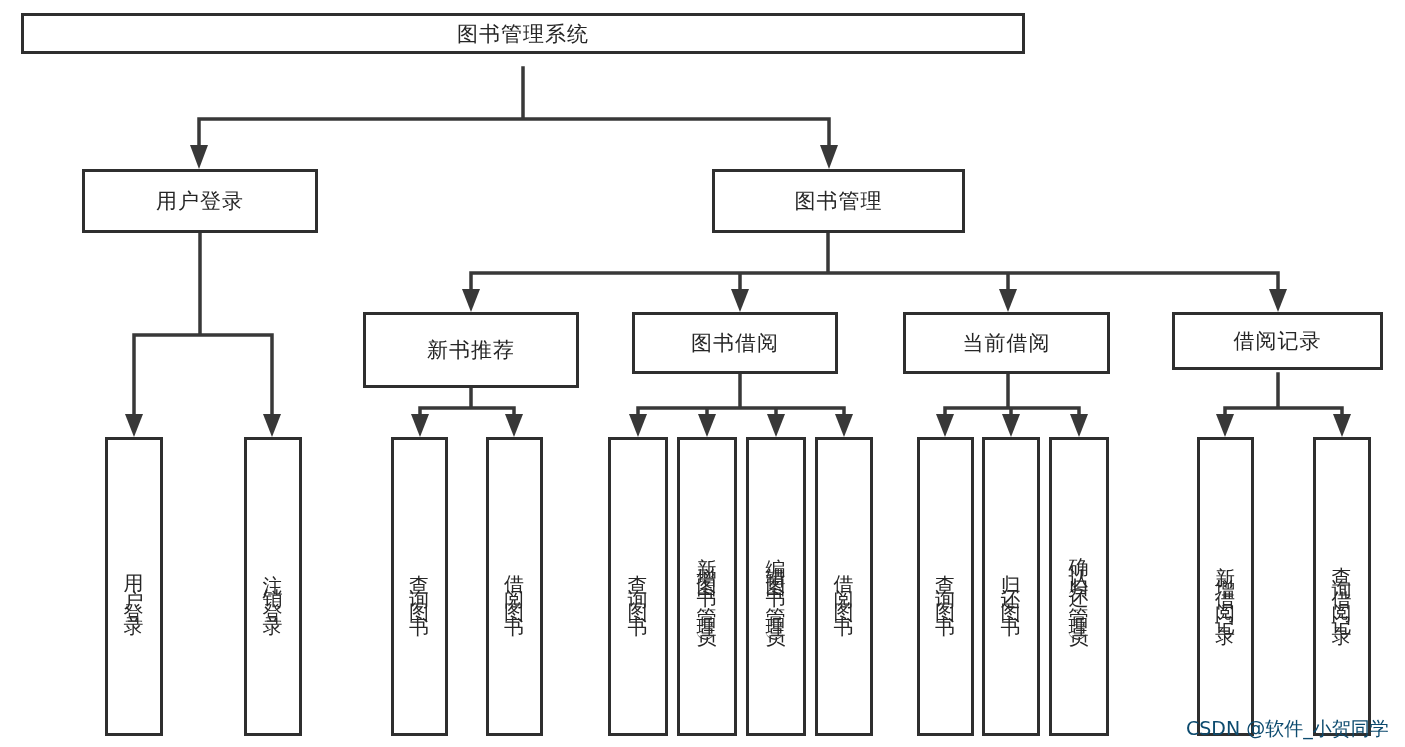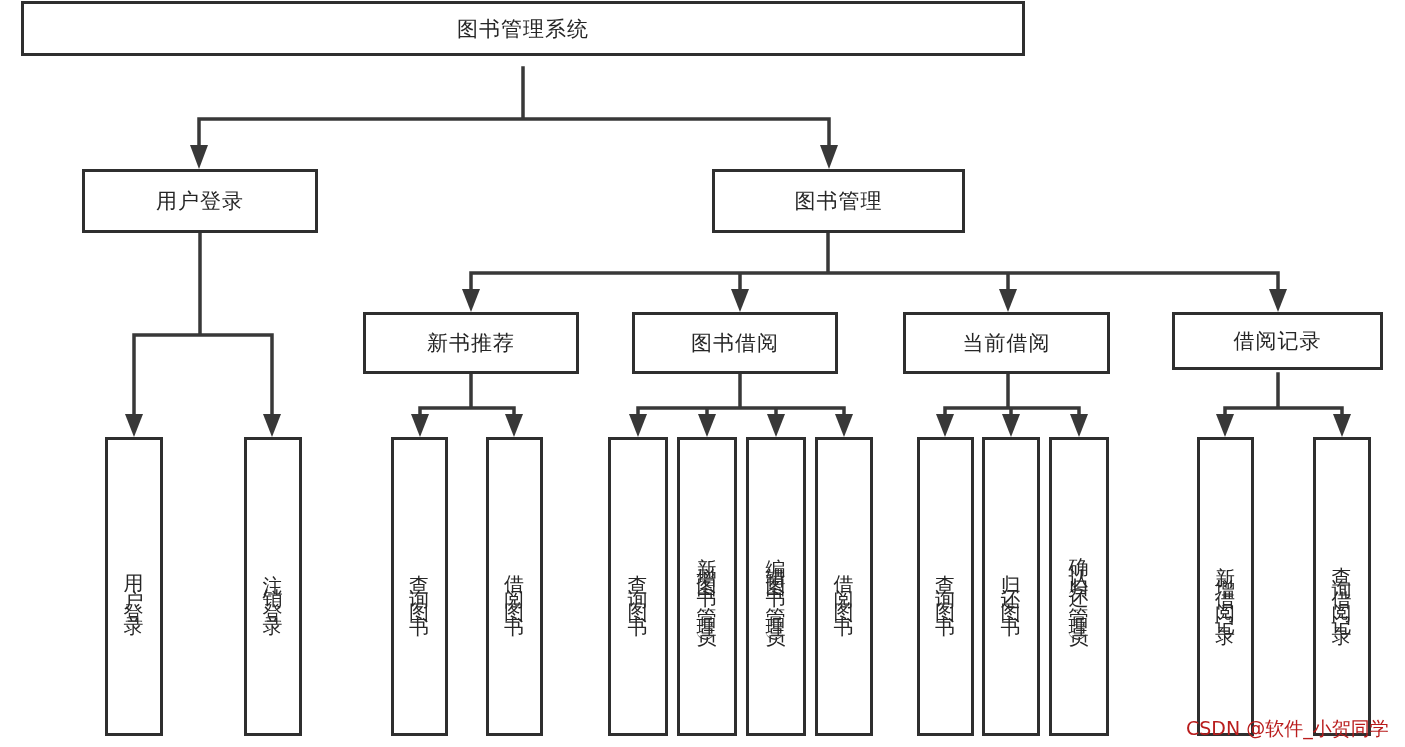--- a/index.html
+++ b/index.html
@@ -46,21 +46,21 @@
     white-space: nowrap;
   }
   .sp4 { letter-spacing: 14px; }
   .sp6 { letter-spacing: 12px; }
   .sp9 { letter-spacing: 10px; }
   #watermark {
     position: absolute;
     left: 1186px;
     top: 716px;
     font-size: 19px;
-    color: #b91c1c;
+    color: #0c4a6e;
     white-space: nowrap;
     z-index: 5;
   }
 </style>
 </head>
 <body>
 
 <div id="canvas">
 
   <svg id="connectors" viewBox="0 0 1405 747" xmlns="http://www.w3.org/2000/svg">
@@ -103,32 +103,32 @@
 
       <polygon points="936,414 954,414 945,437"></polygon>
       <polygon points="1002,414 1020,414 1011,437"></polygon>
       <polygon points="1070,414 1088,414 1079,437"></polygon>
 
       <polygon points="1216,414 1234,414 1225,437"></polygon>
       <polygon points="1333,414 1351,414 1342,437"></polygon>
     </g>
   </svg>
 
-  <div class="box hbox" style="left:21px; top:1px; width:1004px; height:55px;">
+  <div class="box hbox" style="left:21px; top:13px; width:1004px; height:41px;">
     <span>图书管理系统</span>
   </div>
 
   <div class="box hbox" style="left:82px; top:169px; width:236px; height:64px;">
     <span>用户登录</span>
   </div>
   <div class="box hbox" style="left:712px; top:169px; width:253px; height:64px;">
     <span>图书管理</span>
   </div>
 
-  <div class="box hbox" style="left:363px; top:312px; width:216px; height:62px;">
+  <div class="box hbox" style="left:363px; top:312px; width:216px; height:76px;">
     <span>新书推荐</span>
   </div>
   <div class="box hbox" style="left:903px; top:312px; width:207px; height:62px;">
     <span>当前借阅</span>
   </div>
   <div class="box hbox" style="left:632px; top:312px; width:206px; height:62px;">
     <span>图书借阅</span>
   </div>
   <div class="box hbox" style="left:1172px; top:312px; width:211px; height:58px;">
     <span>借阅记录</span>

